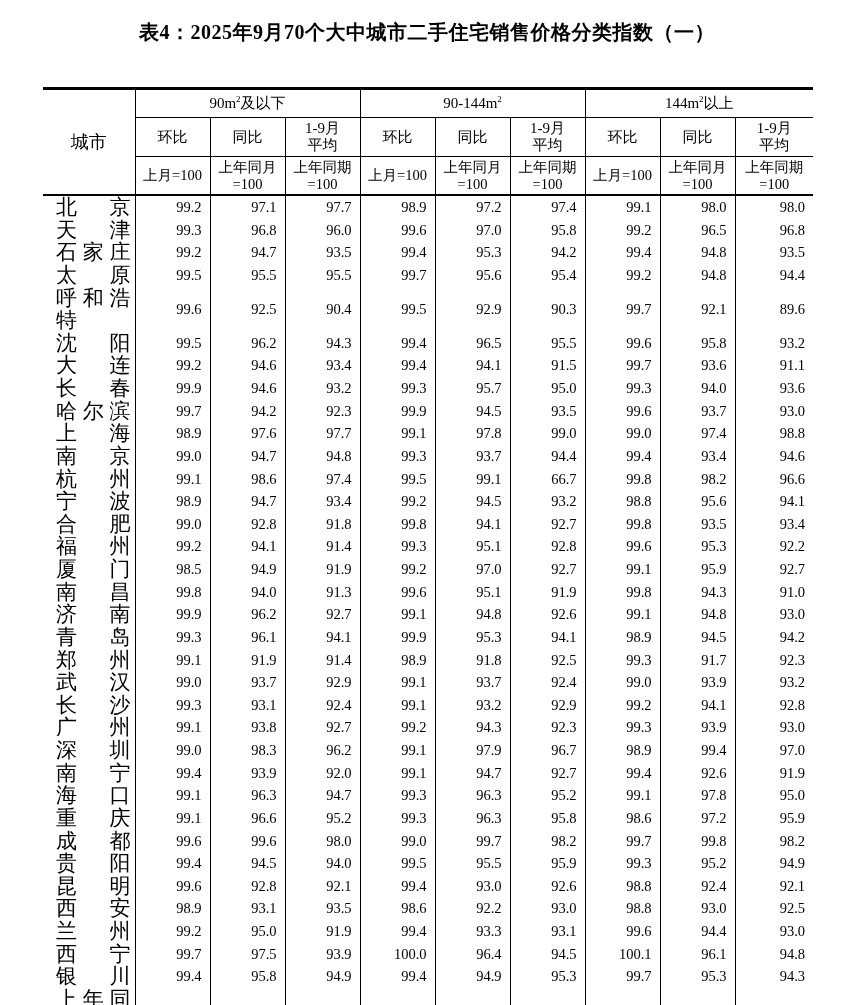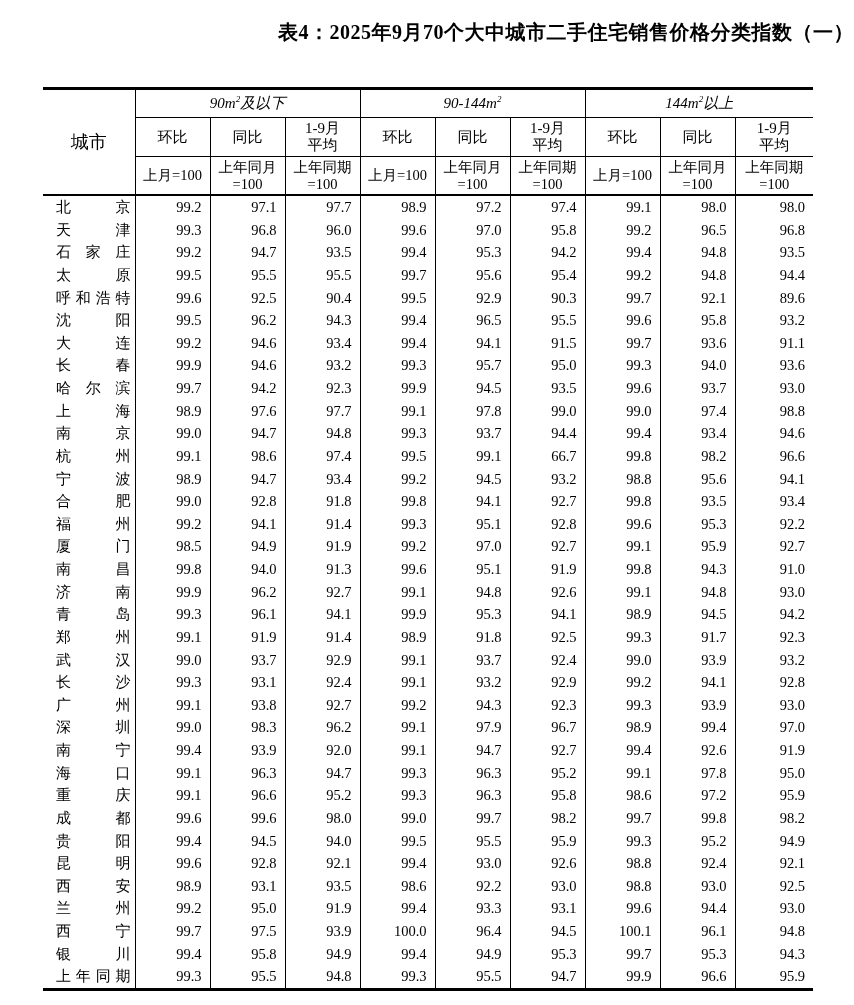--- a/index.html
+++ b/index.html
@@ -2,21 +2,21 @@
 <html><head>
 <meta charset="utf-8">
 <style>
   html,body{margin:0;padding:0;background:#fff;}
   body{
     width:854px;height:1005px;position:relative;
     font-family:"Liberation Serif","DejaVu Serif",serif;
     color:#000;
   }
   .page-title{
-    text-align:right;
+    text-align:center;
     font-weight:bold;
     font-size:20px;
     padding-top:19px;
     letter-spacing:0.5px;
   }
   table.idx{
     border-collapse:collapse;
     table-layout:fixed;
     margin:41px 0 0 43px;
     width:770px;
@@ -30,27 +30,27 @@
   th,td{padding:0;vertical-align:middle;}
   
   .row-cat th{height:27px;font-size:15px;text-align:center;}
   .row-metric th{height:38px;font-size:15px;text-align:center;line-height:17px;white-space:pre-line;}
   .row-base th{height:37px;font-size:14.5px;text-align:center;line-height:17px;white-space:pre-line;}
   th.city-h{
     font-size:18px;text-align:center;
     border-right:1px solid #000;
     border-bottom:2px solid #000;
   }
-  .row-cat th.cat{border-left:1px solid #000;border-bottom:1px solid #000;font-style:italic;}
+  .row-cat th.cat{border-left:1px solid #000;border-bottom:1px solid #000;}
   .row-metric th.m{border-left:1px solid #000;border-bottom:1px solid #000;}
   .row-base th.b{border-left:1px solid #000;border-bottom:2px solid #000;}
   sup{font-size:9px;vertical-align:super;line-height:0;}
   
   tbody td{height:22.63px;font-size:14.5px;line-height:22.63px;}
-  tbody td.city{font-size:15px;}
+  tbody td.city{font-size:21px;}
   tbody td.city .city-just{
     display:block;
     padding:0 4px 0 13px;
     text-align:justify;
     text-align-last:justify;
     -moz-text-align-last:justify;
   }
   tbody td.num{
     border-left:1px solid #000;
     text-align:right;

